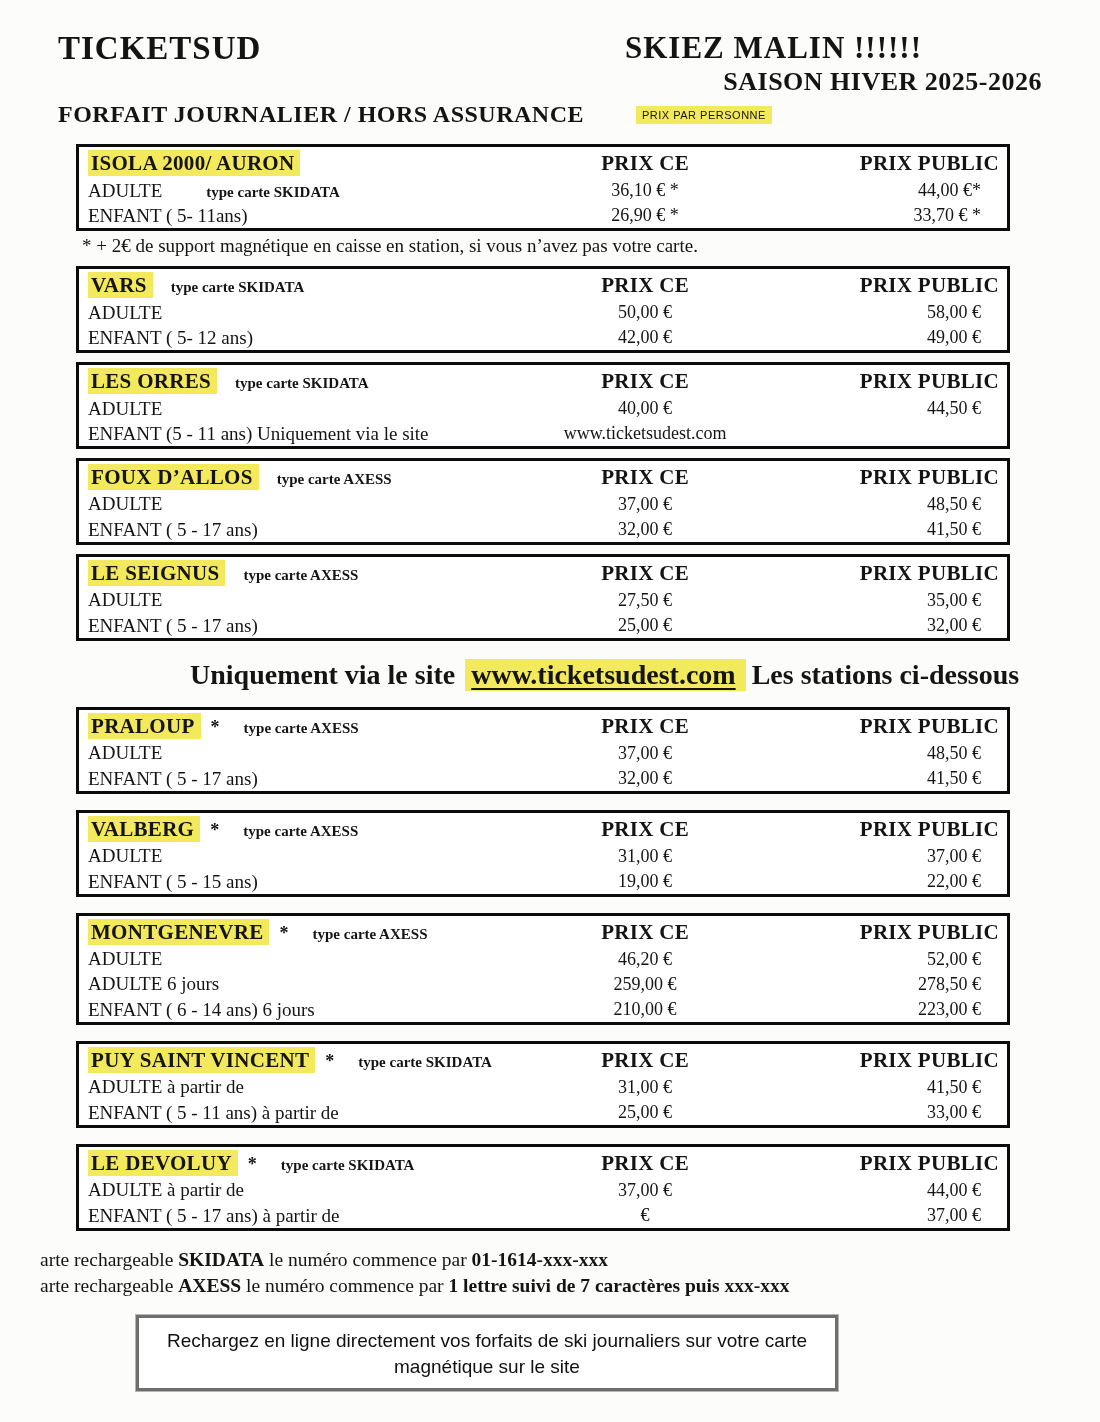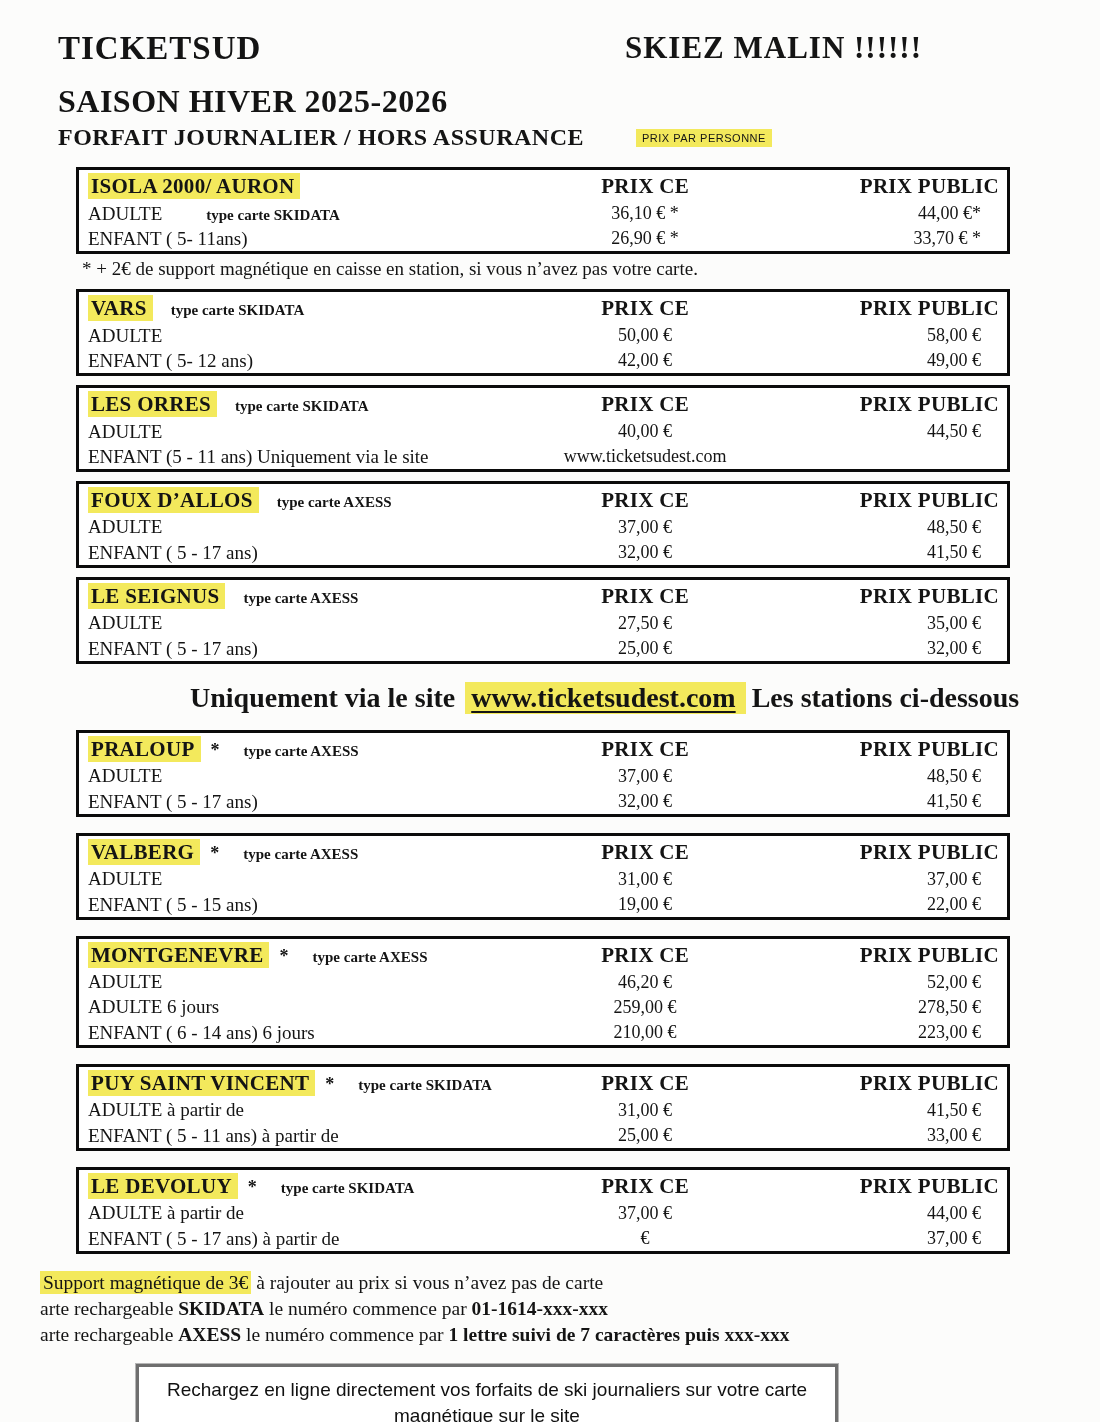--- a/index.html
+++ b/index.html
@@ -8,21 +8,21 @@
     background:#fcfcfb;color:#141414;
     font-family:"Liberation Serif","DejaVu Serif",serif;
     -webkit-font-smoothing:antialiased;
   }
   .page{padding:30px 58px 0 58px;width:984px;}
 
   
   .hdr-row1{display:flex;align-items:flex-start;}
   .brand{font-size:33px;font-weight:bold;letter-spacing:1px;}
   .slogan{margin-left:auto;margin-right:120px;font-size:31px;font-weight:bold;letter-spacing:1px;}
-  .season{text-align:left;font-size:32px;font-weight:bold;margin-top:16px;letter-spacing:.5px;}
+  .season{text-align:right;font-size:26px;font-weight:bold;margin-top:0;letter-spacing:.5px;}
   .hdr-row3{display:flex;align-items:center;margin-top:4px;}
   .subtitle{font-size:24px;font-weight:bold;letter-spacing:.5px;}
   .per-person{
     margin-left:52px;font-family:"Liberation Sans","DejaVu Sans",sans-serif;
     font-size:11px;letter-spacing:.5px;background:#f3e95c;padding:3px 6px 3px 6px;
   }
 
   
   .tables{margin-top:16px;}
   .tblwrap{margin-bottom:9px;}
@@ -280,21 +280,20 @@
           <div class="trow">
             <div class="cell c1">ENFANT ( 5 - 17 ans) à partir de</div>
             <div class="cell c2 val">€</div>
             <div class="cell c3 val">37,00 €</div>
           </div>
         </div>
       </div>
     </div>
 
   <div class="fnotes" id="footer-notes">
-      <div class="fnote"><span class="hl">Support magnétique de 3€</span><span> à rajouter au prix si vous n’avez pas de carte</span></div>
       <div class="fnote"><span>arte rechargeable </span><span class="b ">SKIDATA</span><span> le numéro commence par </span><span class="b ">01-1614-xxx-xxx</span></div>
       <div class="fnote"><span>arte rechargeable </span><span class="b ">AXESS</span><span> le numéro commence par </span><span class="b ">1 lettre suivi de 7 caractères puis xxx-xxx</span></div>
     </div>
 
   <div class="rbox">
     <div class="rbox-line">Rechargez en ligne directement vos forfaits de ski journaliers sur votre carte</div>
     <div class="rbox-line">magnétique sur le site</div>
 
   </div>
 

